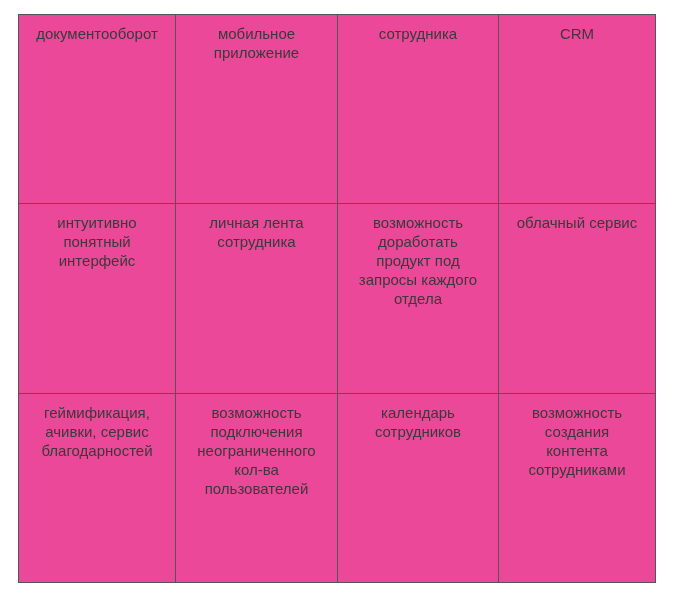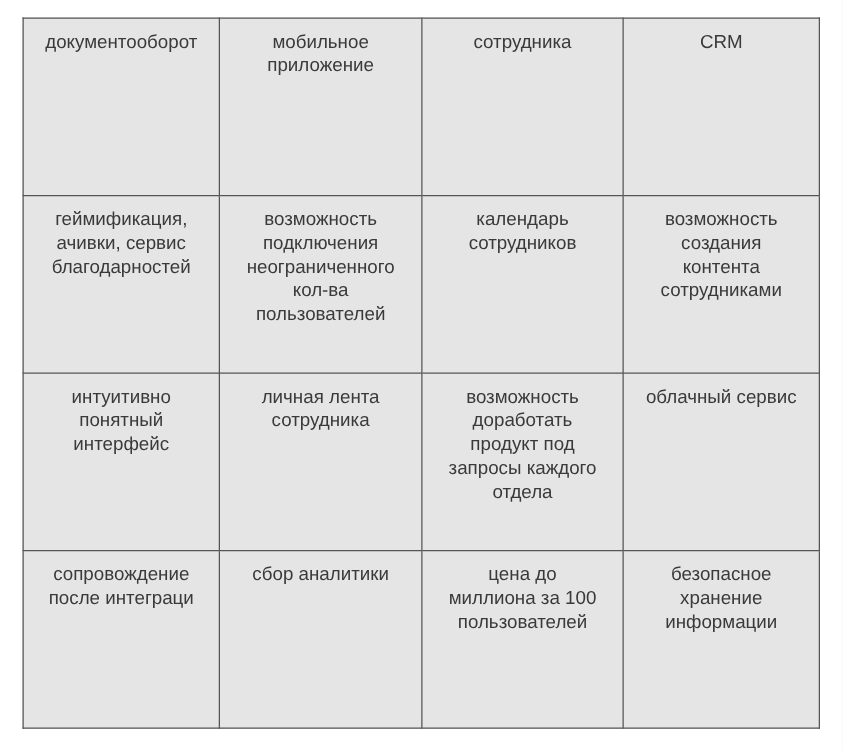--- a/index.html
+++ b/index.html
@@ -14,21 +14,21 @@
     font-family: "Liberation Sans", sans-serif;
   }
   table.feature-table {
     position: absolute;
     left: 18px;
     top: 14px;
     width: 637px;
     height: 569px;
     border-collapse: collapse;
     table-layout: fixed;
-    background: #e5e5e5;
+    background: #ec4899;
   }
   table.feature-table td {
     border: 1.5px solid #555555;
     vertical-align: top;
     text-align: center;
     padding: 9px 6px 0 6px;
     font-size: 15px;
     line-height: 19px;
     color: #3a3a3a;
     white-space: pre-line;
@@ -54,53 +54,42 @@
   </colgroup>
   <tbody>
     <tr>
       <td>документооборот</td>
       <td>мобильное
 приложение</td>
       <td>сотрудника</td>
       <td>CRM</td>
     </tr>
     <tr>
+      <td>интуитивно
+понятный
+интерфейс</td>
+      <td>личная лента
+сотрудника</td>
+      <td>возможность
+доработать
+продукт под
+запросы каждого
+отдела</td>
+      <td>облачный сервис</td>
+    </tr>
+    <tr>
       <td>геймификация,
 ачивки, сервис
 благодарностей</td>
       <td>возможность
 подключения
 неограниченного
 кол-ва
 пользователей</td>
       <td>календарь
 сотрудников</td>
       <td>возможность
 создания
 контента
 сотрудниками</td>
     </tr>
-    <tr>
-      <td>интуитивно
-понятный
-интерфейс</td>
-      <td>личная лента
-сотрудника</td>
-      <td>возможность
-доработать
-продукт под
-запросы каждого
-отдела</td>
-      <td>облачный сервис</td>
-    </tr>
-    <tr>
-      <td>сопровождение
-после интеграци</td>
-      <td>сбор аналитики</td>
-      <td>цена до
-миллиона за 100
-пользователей</td>
-      <td>безопасное
-хранение
-информации</td>
-    </tr>
   </tbody>
 </table>
 
 </body></html>

